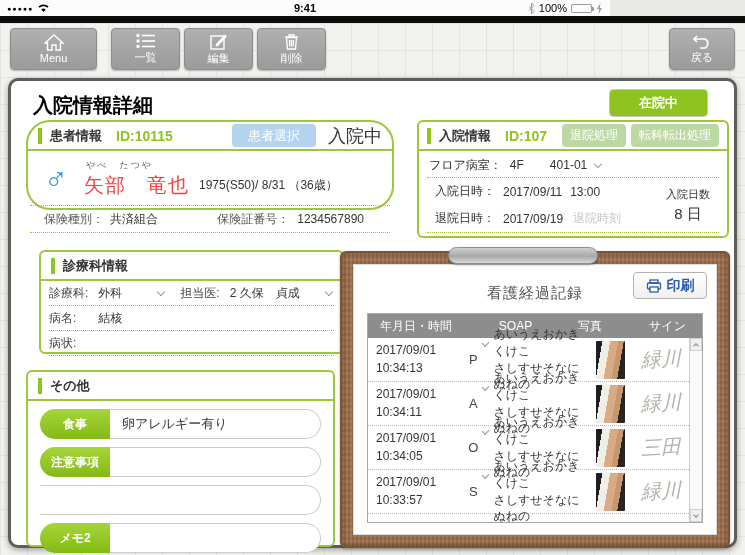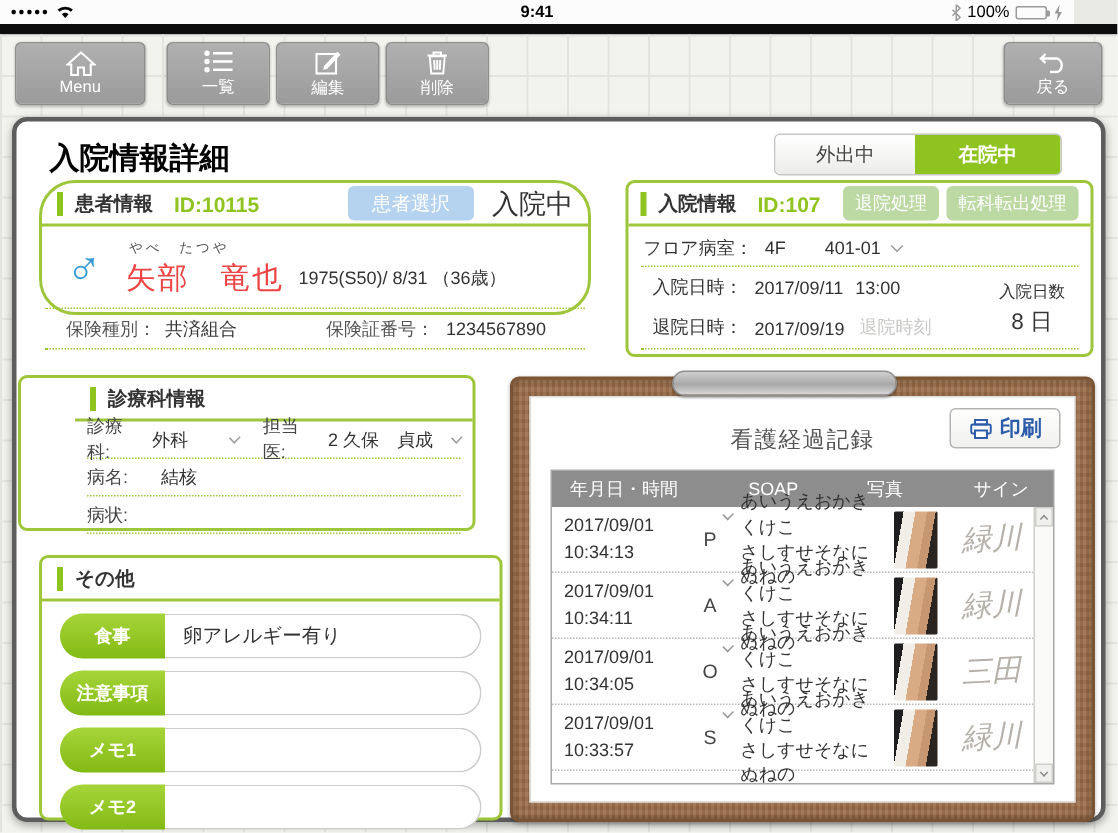--- a/index.html
+++ b/index.html
@@ -1,20 +1,20 @@
 <!DOCTYPE html>
 <html><head>
 <meta charset="utf-8">
 <style>
   * { margin:0; padding:0; box-sizing:border-box; }
   html,body { width:745px; height:555px; overflow:hidden; }
   body { font-family:"Liberation Sans","DejaVu Sans",sans-serif; background:#e9e9e6; position:relative; }
 
   
-  .statusbar { position:absolute; left:0; top:0; width:716px; height:16px; background:#fcfcfc;
+  .statusbar { position:absolute; left:0; top:0; width:610px; height:16px; background:#fcfcfc;
     display:flex; align-items:center; padding:0 7px; font-size:11px; color:#000; }
   .sb-left { display:flex; align-items:center; gap:4px; width:120px; }
   .sb-dots { font-size:7px; letter-spacing:1px; }
   .sb-center { flex:1; text-align:center; font-weight:bold; font-size:11px; }
   .sb-right { display:flex; align-items:center; gap:4px; width:120px; justify-content:flex-end; }
   .battery { width:21px; height:9px; border:1px solid #9a9a9a; border-radius:2px; position:relative; padding:1px; }
   .battery .fill { width:100%; height:100%; background:#5bd75b; border-radius:1px; }
   .battery:after { content:""; position:absolute; right:-3px; top:2px; width:2px; height:4px; background:#9a9a9a; border-radius:0 1px 1px 0; }
   .blackbar { position:absolute; left:0; top:16px; width:745px; height:7px; background:#0d0d0d; }
 
@@ -79,21 +79,21 @@
   .adm-cols { display:flex; }
   .adm-left { flex:1; }
   .adm-line { display:flex; align-items:center; height:27px; padding-left:8px; }
   .adm-line .v { margin-left:8px; }
   .placeholder { color:#c8c8c6; margin-left:10px; }
   .adm-right { width:62px; display:flex; flex-direction:column; align-items:center; justify-content:center; gap:3px; }
   .days-lbl { font-size:11px; color:#333; }
   .days-val { font-size:15px; color:#333; }
 
   
-  .p-dept { left:1px; top:169px; width:305px; height:104px;padding-left:36px; }
+  .p-dept { left:28px; top:169px; width:305px; height:104px; }
   .dept-row { display:flex; align-items:center; font-size:12px; color:#333; height:25px; margin:0 8px; }
   .dept-row .lbl { color:#444; }
   .dept-row .v { margin-left:10px; }
 
   
   .p-other { left:15px; top:289px; width:309px; height:177px; }
   .other-row { display:flex; height:30px; margin:8px 12px 0; }
   .other-label { width:70px; background:linear-gradient(#a6d53a,#83ba14); color:#fff; font-size:12px; font-weight:bold;
     border-radius:15px 0 0 15px; display:flex; align-items:center; justify-content:center; }
   .other-input { flex:1; border:1px solid #ccc; border-left:none; border-radius:0 15px 15px 0;
@@ -214,21 +214,20 @@
           <path d="M5 3 L2 6 L5 9 M2.5 6 L13 6 A5 5 0 0 1 13 15 L8 15" fill="none" stroke="#fff" stroke-width="1.6"></path>
         </svg>
       <span>戻る</span>
     </div>
   </div>
 
   <div class="main">
     <div class="page-title">入院情報詳細</div>
 
     <div class="segmented">
-      <div class="seg out">外出中</div>
       <div class="seg in">在院中</div>
     </div>
 
     <div class="panel p-patient">
       <div class="panel-header">
         <span class="vbar"></span>
         <span class="sec-title">患者情報</span>
         <span class="sec-id">ID:10115</span>
         <span style="margin-left:auto;"></span>
         <button class="small-btn btn-blue">患者選択</button>
@@ -320,21 +319,20 @@
       </div>
       <div class="other-row">
         <span class="other-label">食事</span>
         <span class="other-input">卵アレルギー有り</span>
       </div>
       <div class="other-row">
         <span class="other-label">注意事項</span>
         <span class="other-input"></span>
       </div>
       <div class="other-row">
-        <span class="other-label">メモ1</span>
         <span class="other-input"></span>
       </div>
       <div class="other-row">
         <span class="other-label">メモ2</span>
         <span class="other-input"></span>
       </div>
     </div>
 
     <div class="clipboard">
       <div class="paper">

